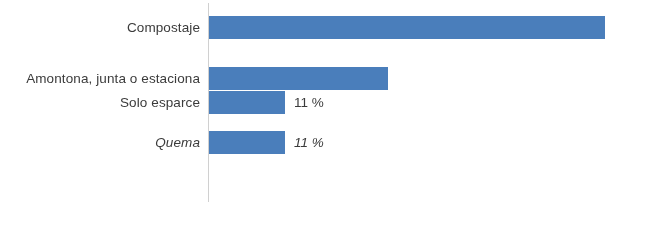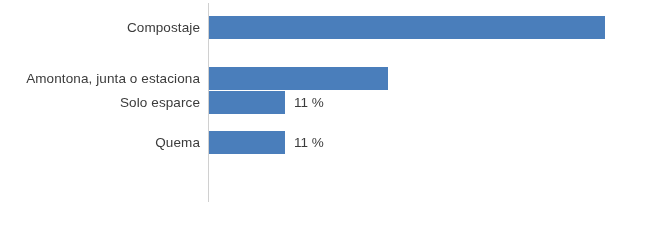--- a/index.html
+++ b/index.html
@@ -110,21 +110,21 @@
     </div>
 
     <div class="bar-row" style="top:76px;margin-top:15px;">
       <div class="cat-label">Solo esparce</div>
       <div class="bar-track">
         <div class="bar-fill" style="width:76px;"></div>
         <div class="bar-value" style="left:85px;">11 %</div>
       </div>
     </div>
 
-    <div class="bar-row" style="top:131px;">
+    <div class="bar-row" style="top:131px;font-style:italic;">
       <div class="cat-label">Quema</div>
       <div class="bar-track">
         <div class="bar-fill" style="width:76px;"></div>
         <div class="bar-value" style="left:85px;">11 %</div>
       </div>
     </div>
 
 
   </div>
 </div>

